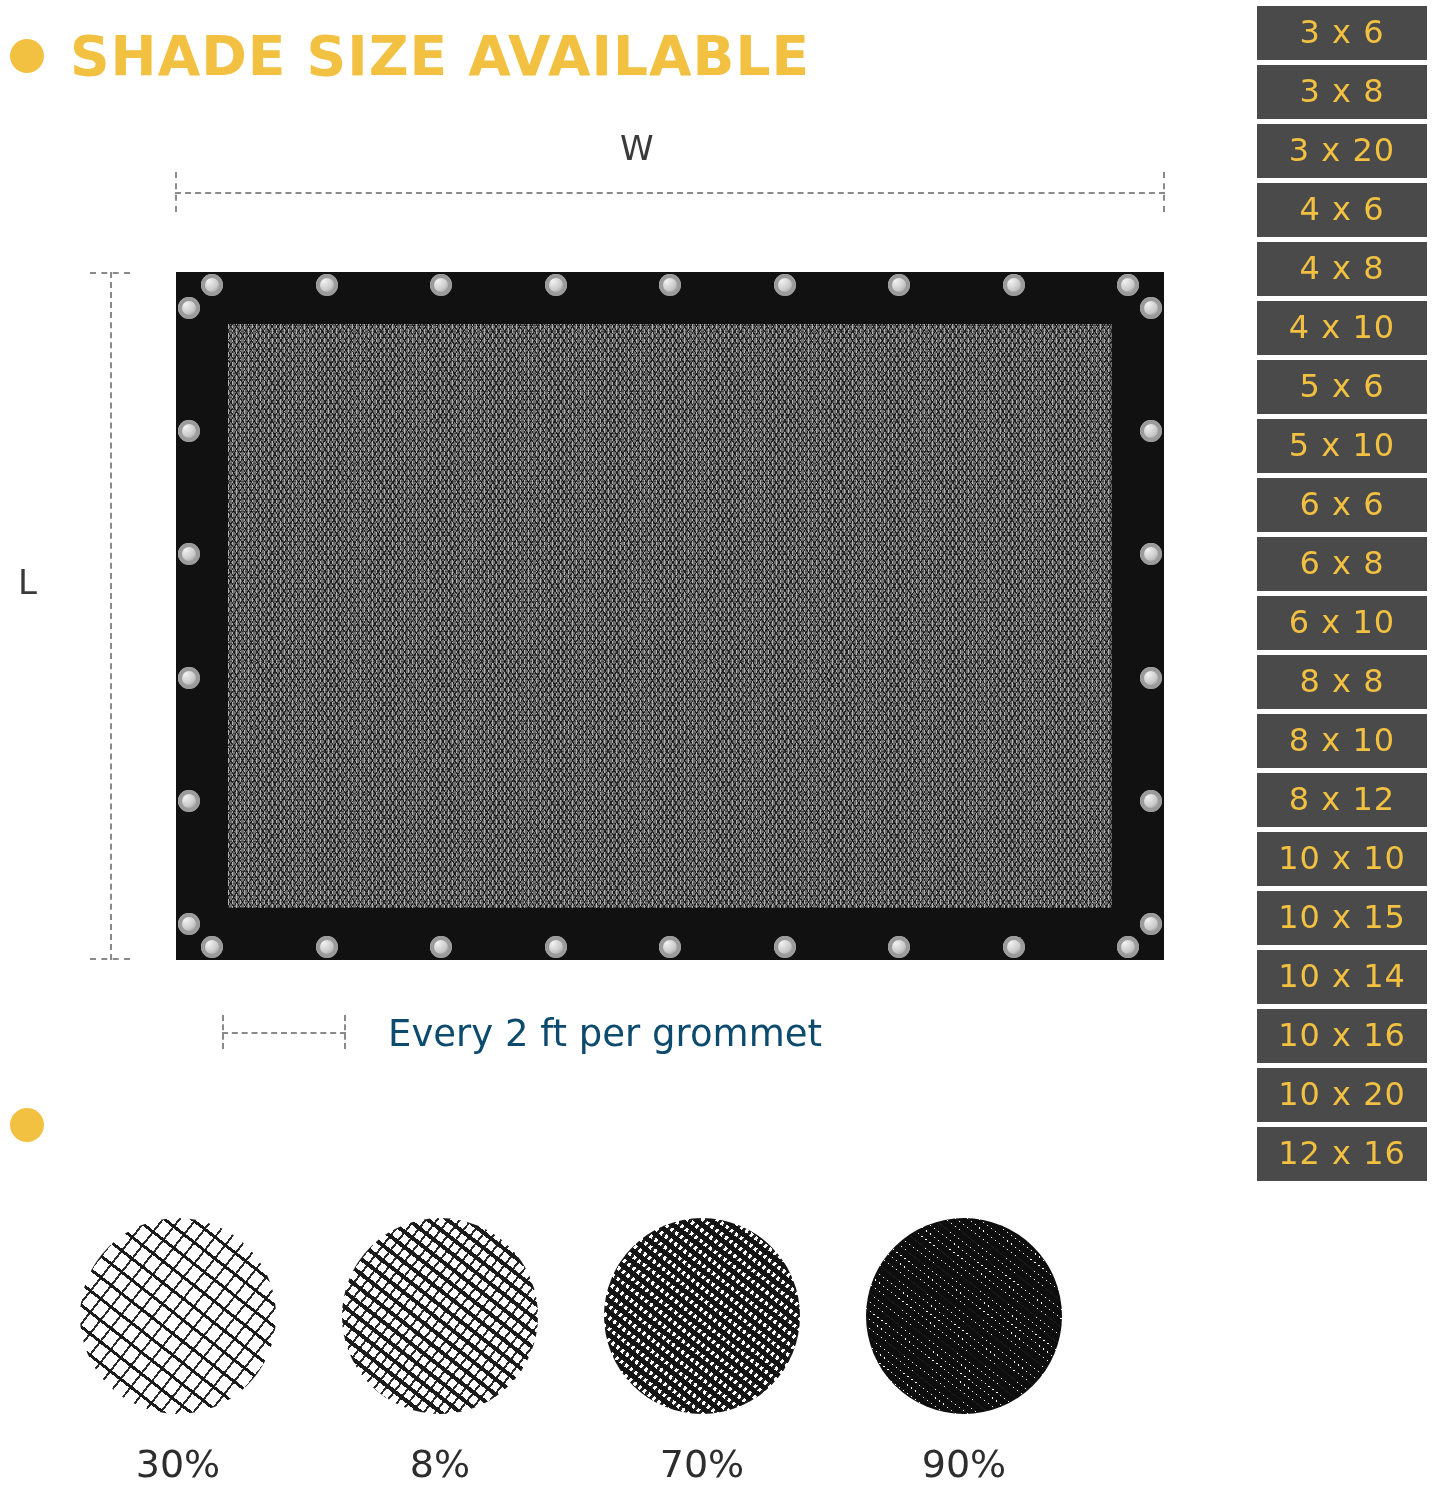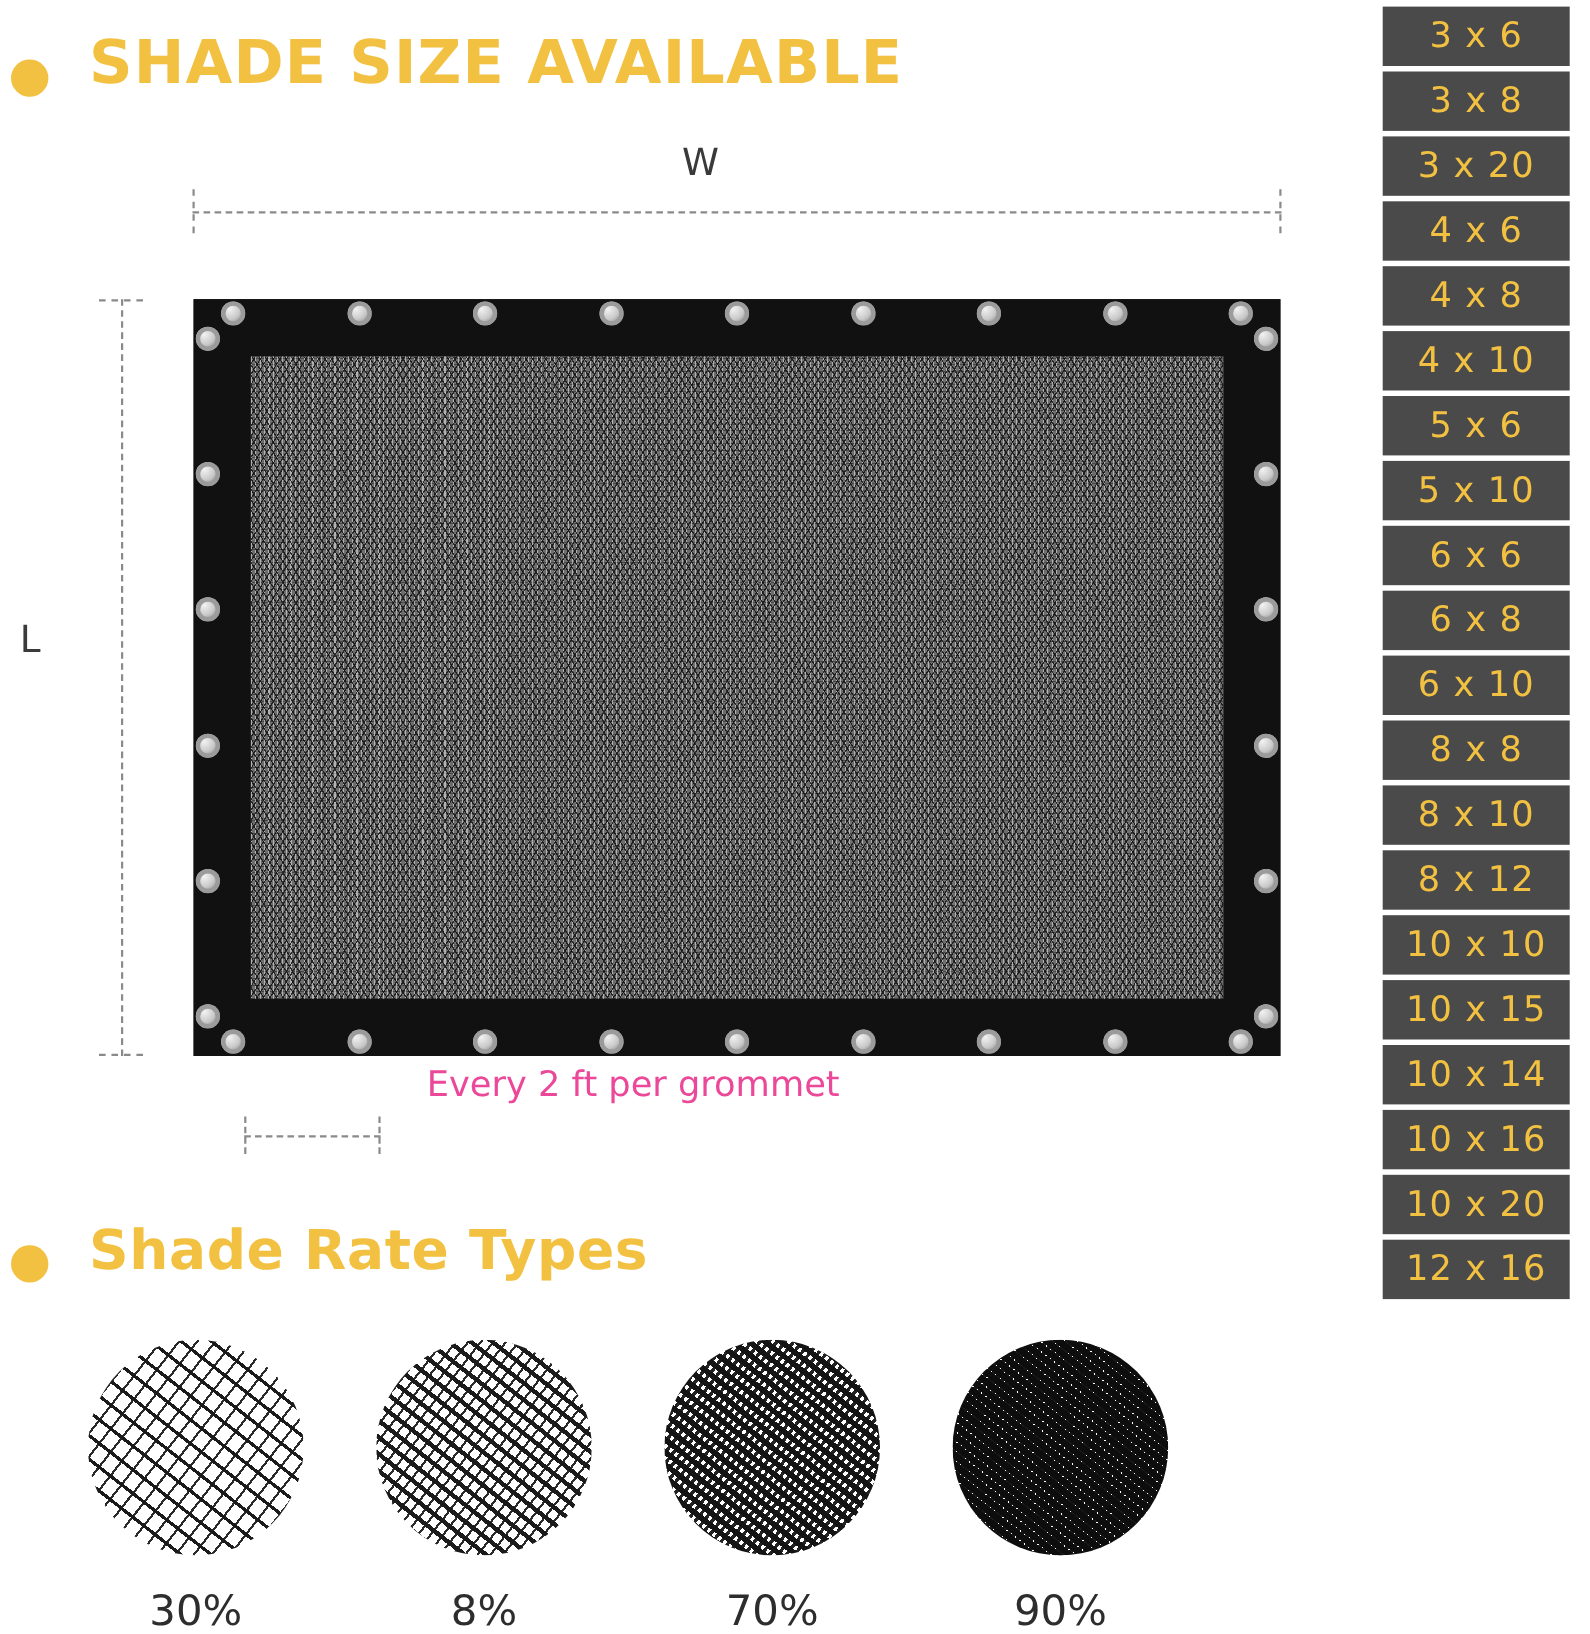--- a/index.html
+++ b/index.html
@@ -12,22 +12,22 @@
     height: 1485px;
     position: relative;
     font-family: "DejaVu Sans", sans-serif;
     overflow: hidden;
   }
 
   
   .heading {
     position: absolute;
     display: flex;
-    align-items: flex-end;
-    gap: 37px;
+    align-items: center;
+    gap: 26px;
   }
   .bullet-dot {
     width: 34px;
     height: 34px;
     border-radius: 50%;
     background: #f3c141;
     flex: 0 0 auto;
   }
   .heading-text {
     color: #f3c141;
@@ -137,23 +137,23 @@
     width: 22px;
     height: 22px;
     border-radius: 50%;
     background: radial-gradient(circle at 35% 32%, #f2f2f2 0%, #c9c9c9 45%, #8f8f8f 72%, #5c5c5c 100%);
     box-shadow: inset 0 0 0 4px #9b9b9b;
   }
 
   .grommet-note {
     position: absolute;
     left: 388px;
-    top: 966px;
-    font-size: 32px;
-    color: #ec4899;
+    top: 1012px;
+    font-size: 37px;
+    color: #0c4a6e;
   }
   .note-dim {
     position: absolute;
     left: 222px;
     top: 1032px;
     width: 124px;
     height: 0;
     border-top: 2px dashed #8a8a8a;
   }
   .note-tick-l { left: 222px; top: 1015px; height: 34px; }
@@ -283,21 +283,20 @@
   </div>
 
   <div class="note-dim"></div>
   <div class="dim-tick note-tick-l"></div>
   <div class="dim-tick note-tick-r"></div>
   <span class="grommet-note">Every 2 ft per grommet</span>
 </div>
 
 <div class="heading" id="heading-rates">
   <span class="bullet-dot"></span>
-  <span class="heading-text">Shade Rate Types</span>
 </div>
 
 <div class="rates" id="rates">
     <div class="rate-item" style="left: 68px;">
       <div class="rate-circle r30"></div>
       <div class="rate-label">30%</div>
     </div>
     <div class="rate-item" style="left: 330px;">
       <div class="rate-circle r50"></div>
       <div class="rate-label">8%</div>

